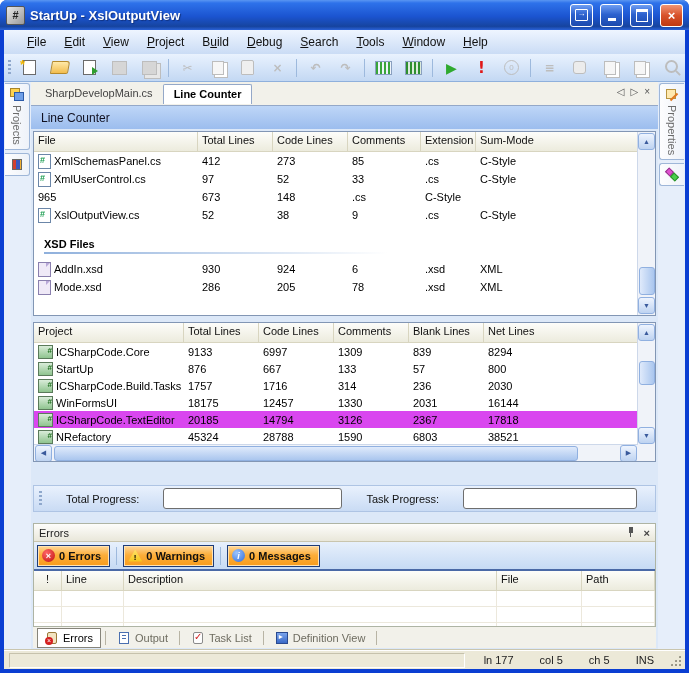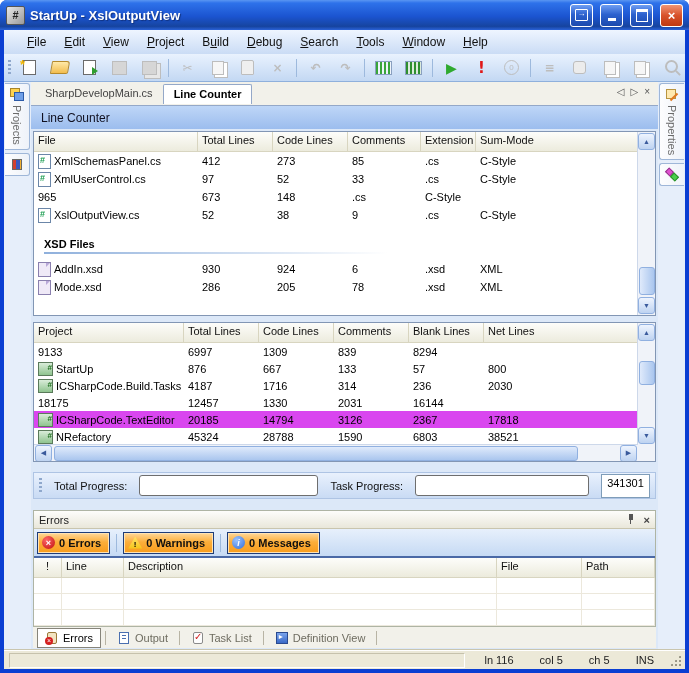--- a/index.html
+++ b/index.html
@@ -95,21 +95,21 @@
   .p2 .vscroll{bottom:16px}
   .sb-btn{width:15px;height:15px;margin:1px 0;background:linear-gradient(#eef4fe,#bed3f1);border:1px solid #90b0e0;border-radius:3px;color:#3a5a9c;font-size:7px;display:grid;place-items:center;flex:0 0 auto}
   .sb-thumb{position:absolute;left:1px;width:14px;background:linear-gradient(90deg,#dfeafb,#aac6ee);border:1px solid #90b0e0;border-radius:3px}
   .p1 .sb-thumb{height:26px;bottom:20px}
   .p2 .sb-thumb{height:22px;top:38px}
   .hscroll{position:absolute;left:0;right:17px;bottom:0;height:16px;background:#f0f3f9;border-top:1px solid #cdd8ea;display:flex;justify-content:space-between;align-items:center}
   .hscroll .sb-btn{margin:0 1px}
   .h-thumb{position:absolute;left:20px;right:60px;top:1px;height:13px;background:linear-gradient(#dfeafb,#aac6ee);border:1px solid #90b0e0;border-radius:3px}
   .corner{position:absolute;right:0;bottom:0;width:17px;height:16px;background:#f0f3f9}
   
-  .progress-row{height:25px;margin-top:10px;background:linear-gradient(#e9f1fd,#c9dbf4);border:1px solid #aec4e4;display:flex;align-items:center;gap:12px;padding:0 5px;flex:0 0 auto}
+  .progress-row{height:25px;margin-top:23px;background:linear-gradient(#e9f1fd,#c9dbf4);border:1px solid #aec4e4;display:flex;align-items:center;gap:24px;padding:0 5px;flex:0 0 auto}
   .plabel{font-size:11px;color:#111;white-space:nowrap}
   .pbar{height:17px;border:1px solid #6e6e6e;border-radius:3px;background:#fff;padding:1px;flex:0 0 auto}
   .pbar.total{width:175px}.pbar.task{width:170px}
   .pfill{height:100%;background:repeating-linear-gradient(90deg,#45c045 0 7px,#fff 7px 9px)}
   .pcount{width:120px;height:18px;background:#fff;border:1px solid #7f9db9;padding:2px 5px;font-size:11px}
   
   .errors-panel{flex:1;margin-top:11px;display:flex;flex-direction:column;overflow:hidden;border:1px solid #aeb4a4;background:#fff}
   .ep-header{height:17px;background:linear-gradient(#fdfdfb,#e9e7da);border-bottom:1px solid #c9c5ae;display:flex;align-items:center;padding:0 5px;font-size:11px;color:#222;flex:0 0 auto}
   .ep-header .sp{flex:1}
   .pin-icon{width:9px;height:11px;position:relative;margin-right:8px}
@@ -431,20 +431,24 @@
                   <div class="hcell">Project</div>
                   <div class="hcell">Total Lines</div>
                   <div class="hcell">Code Lines</div>
                   <div class="hcell">Comments</div>
                   <div class="hcell">Blank Lines</div>
                   <div class="hcell">Net Lines</div>
                 </div>
               <div id="t2-rows">
                   <div class="trow g2">
                     <div class="tcell">
+                      <span class="fic project-icon"></span>
+                      <span>ICSharpCode.Core</span>
+                    </div>
+                    <div class="tcell">
                       <span>9133</span>
                     </div>
                     <div class="tcell">
                       <span>6997</span>
                     </div>
                     <div class="tcell">
                       <span>1309</span>
                     </div>
                     <div class="tcell">
                       <span>839</span>
@@ -473,36 +477,40 @@
                     <div class="tcell">
                       <span>800</span>
                     </div>
                   </div>
                   <div class="trow g2">
                     <div class="tcell">
                       <span class="fic project-icon"></span>
                       <span>ICSharpCode.Build.Tasks</span>
                     </div>
                     <div class="tcell">
-                      <span>4187</span>
+                      <span>1757</span>
                     </div>
                     <div class="tcell">
                       <span>1716</span>
                     </div>
                     <div class="tcell">
                       <span>314</span>
                     </div>
                     <div class="tcell">
                       <span>236</span>
                     </div>
                     <div class="tcell">
                       <span>2030</span>
                     </div>
                   </div>
                   <div class="trow g2">
+                    <div class="tcell">
+                      <span class="fic project-icon"></span>
+                      <span>WinFormsUI</span>
+                    </div>
                     <div class="tcell">
                       <span>18175</span>
                     </div>
                     <div class="tcell">
                       <span>12457</span>
                     </div>
                     <div class="tcell">
                       <span>1330</span>
                     </div>
                     <div class="tcell">
@@ -665,20 +673,20 @@
             <i class="mini properties"></i>
             <span class="vlabel">Properties</span>
           </div>
           <div class="side-tab">
             <i class="mini tasks"></i>
           </div>
         </div>
     </div>
     <div class="statusbar">
       <span class="st-left"></span>
-      <span class="st-item">ln 116</span>
+      <span class="st-item">ln 177</span>
       <span class="st-item">col 5</span>
       <span class="st-item">ch 5</span>
       <span class="st-item">INS</span>
       <span class="grip"></span>
     </div>
   </div>
 </div>
 
 </body></html>

